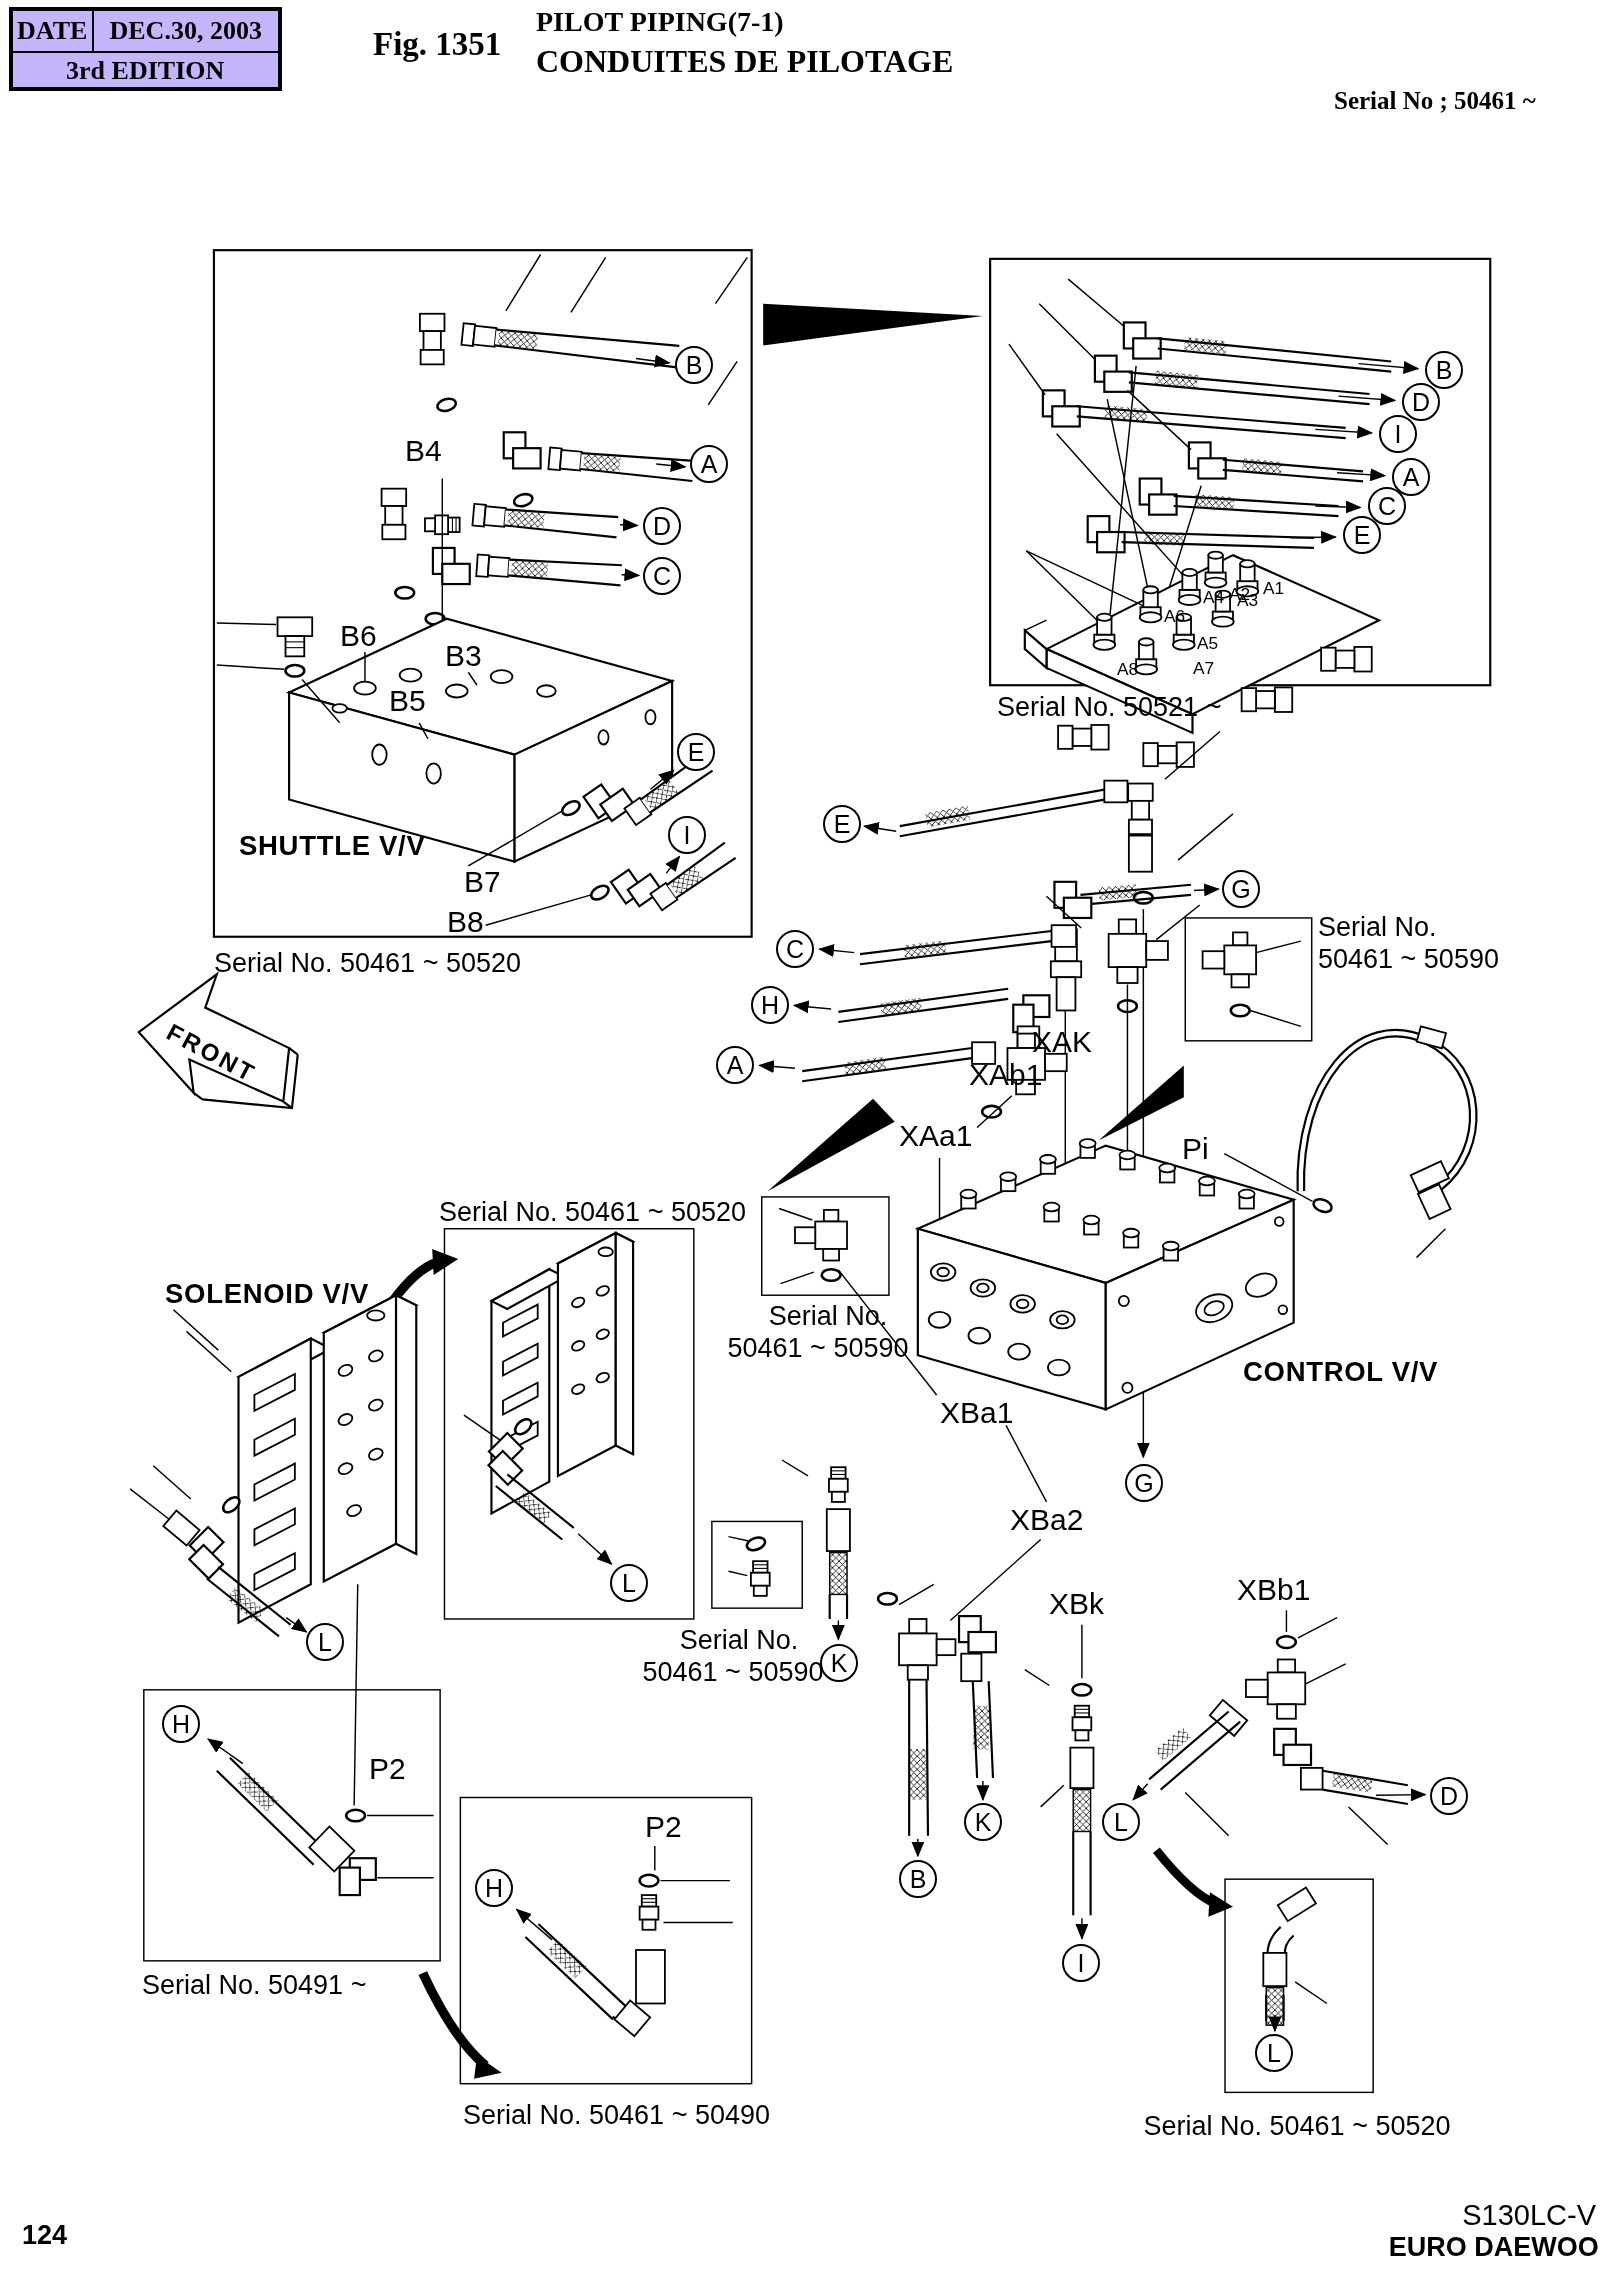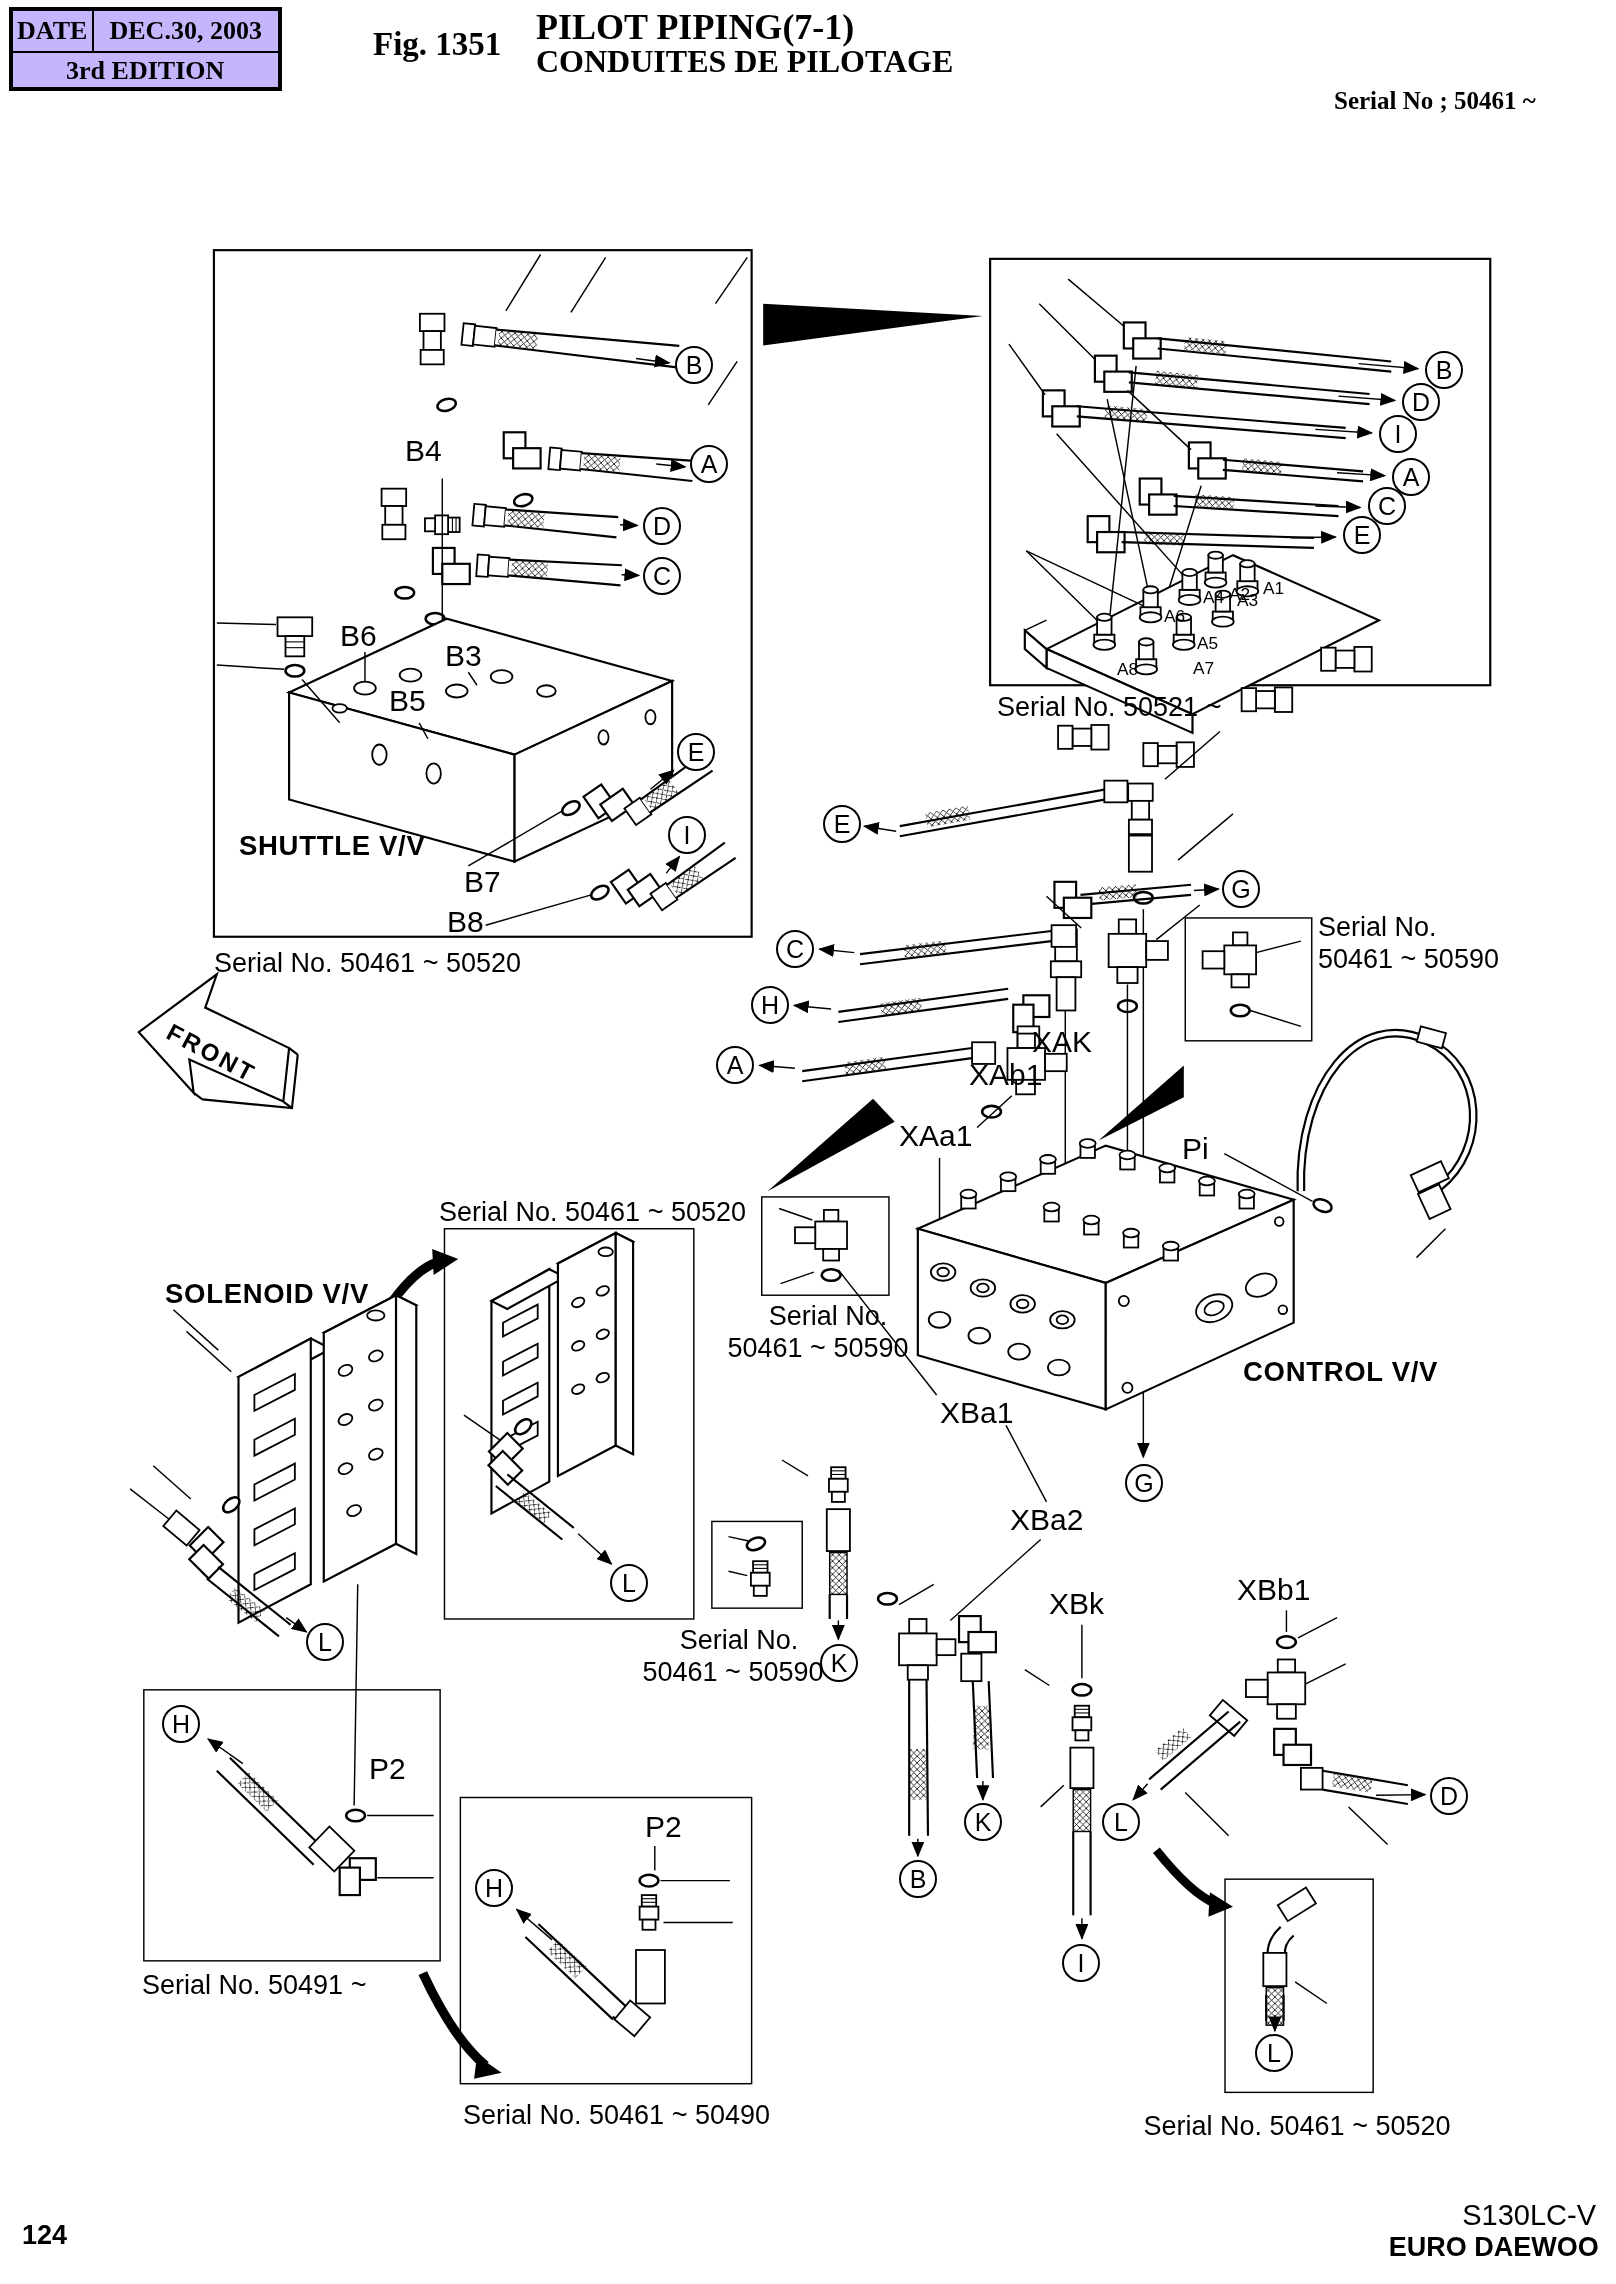--- a/index.html
+++ b/index.html
@@ -675,21 +675,21 @@
 </svg>
 
 <div id="hdrbox" class="hdr">
   <div class="r1">
     <div class="c1">DATE</div>
     <div class="c2">DEC.30, 2003</div>
   </div>
   <div class="r2">3rd EDITION</div>
 </div>
 <div class="t hdr" style="left:373px;top:26px;font-size:33px;">Fig. 1351</div>
-<div class="t hdr" style="left:536px;top:5.8px;font-size:36px;">PILOT PIPING(7-1)</div>
+<div class="t hdr" style="left:536px;top:5.8px;font-size:28px;">PILOT PIPING(7-1)</div>
 <div class="t hdr" style="left:536px;top:43px;font-size:32px;">CONDUITES DE PILOTAGE</div>
 <div class="t hdr" style="left:1334px;top:87px;font-size:25px;">Serial No ; 50461 ~</div>
 
 <div class="t vname" style="left:239px;top:830px;">SHUTTLE V/V</div>
 <div class="t vname" style="left:165px;top:1278px;">SOLENOID V/V</div>
 <div class="t vname" style="left:1243px;top:1356px;">CONTROL V/V</div>
 <div class="t" style="left:175px;top:1018px;font-size:24px;font-weight:600;letter-spacing:2.9px;transform:rotate(28deg);transform-origin:left top;">FRONT</div>
 
 <div class="t ser" style="left:214px;top:948px;">Serial No. 50461 ~ 50520</div>
 <div class="t ser" style="left:997px;top:692px;">Serial No. 50521 ~</div>

